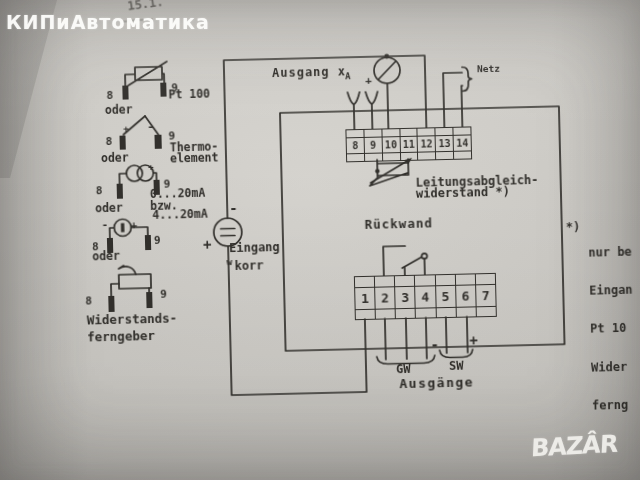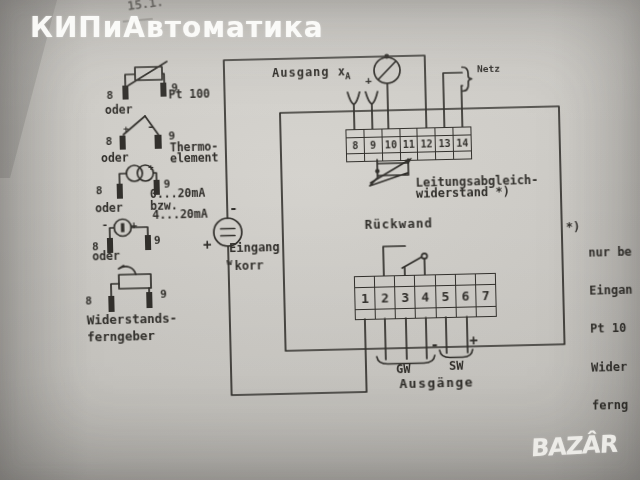--- a/index.html
+++ b/index.html
@@ -39,21 +39,21 @@
   .tblock .hline{ position:absolute; left:0; right:0; border-top:1.6px solid var(--ink); }
   .tblock .cell{
     flex:1; display:flex; align-items:center; justify-content:center;
     border-right:1.6px solid var(--ink); font-weight:bold; color:var(--ink);
   }
   .tblock .cell:last-child{ border-right:none; }
   .tblock .cell:first-child{ border-left:2px solid var(--ink); margin-left:1.6px; }
   #tb-top{ left:348px; top:130px; width:126px; height:33px; font-size:10px; }
   #tb-bot{ left:353px; top:277px; width:142px; height:44px; font-size:13px; }
   .wm{ position:absolute; z-index:6; font-family:"DejaVu Sans", sans-serif; font-weight:bold; }
-  #wm-top{ left:30px; top:11px; font-size:28px; letter-spacing:1px; color:#fdfdfb; opacity:.96; text-shadow:0 0 2px rgba(255,255,255,.45);text-align:center; }
+  #wm-top{ left:6px; top:11px; font-size:19px; letter-spacing:1px; color:#fdfdfb; opacity:.96; text-shadow:0 0 2px rgba(255,255,255,.45);text-align:center; }
   #wm-bot{ left:531px; top:432px; font-size:24px; letter-spacing:-1px; color:#f3f2ee; opacity:.92; transform:rotate(-3deg) skewX(-6deg); text-shadow:0 0 2px rgba(255,255,255,.35); }
   .fn-col span{ display:block; }
 </style>
 </head>
 <body>
 
 <div id="photo">
   <div class="corner-tl"></div>
 
   <div id="tilt">

